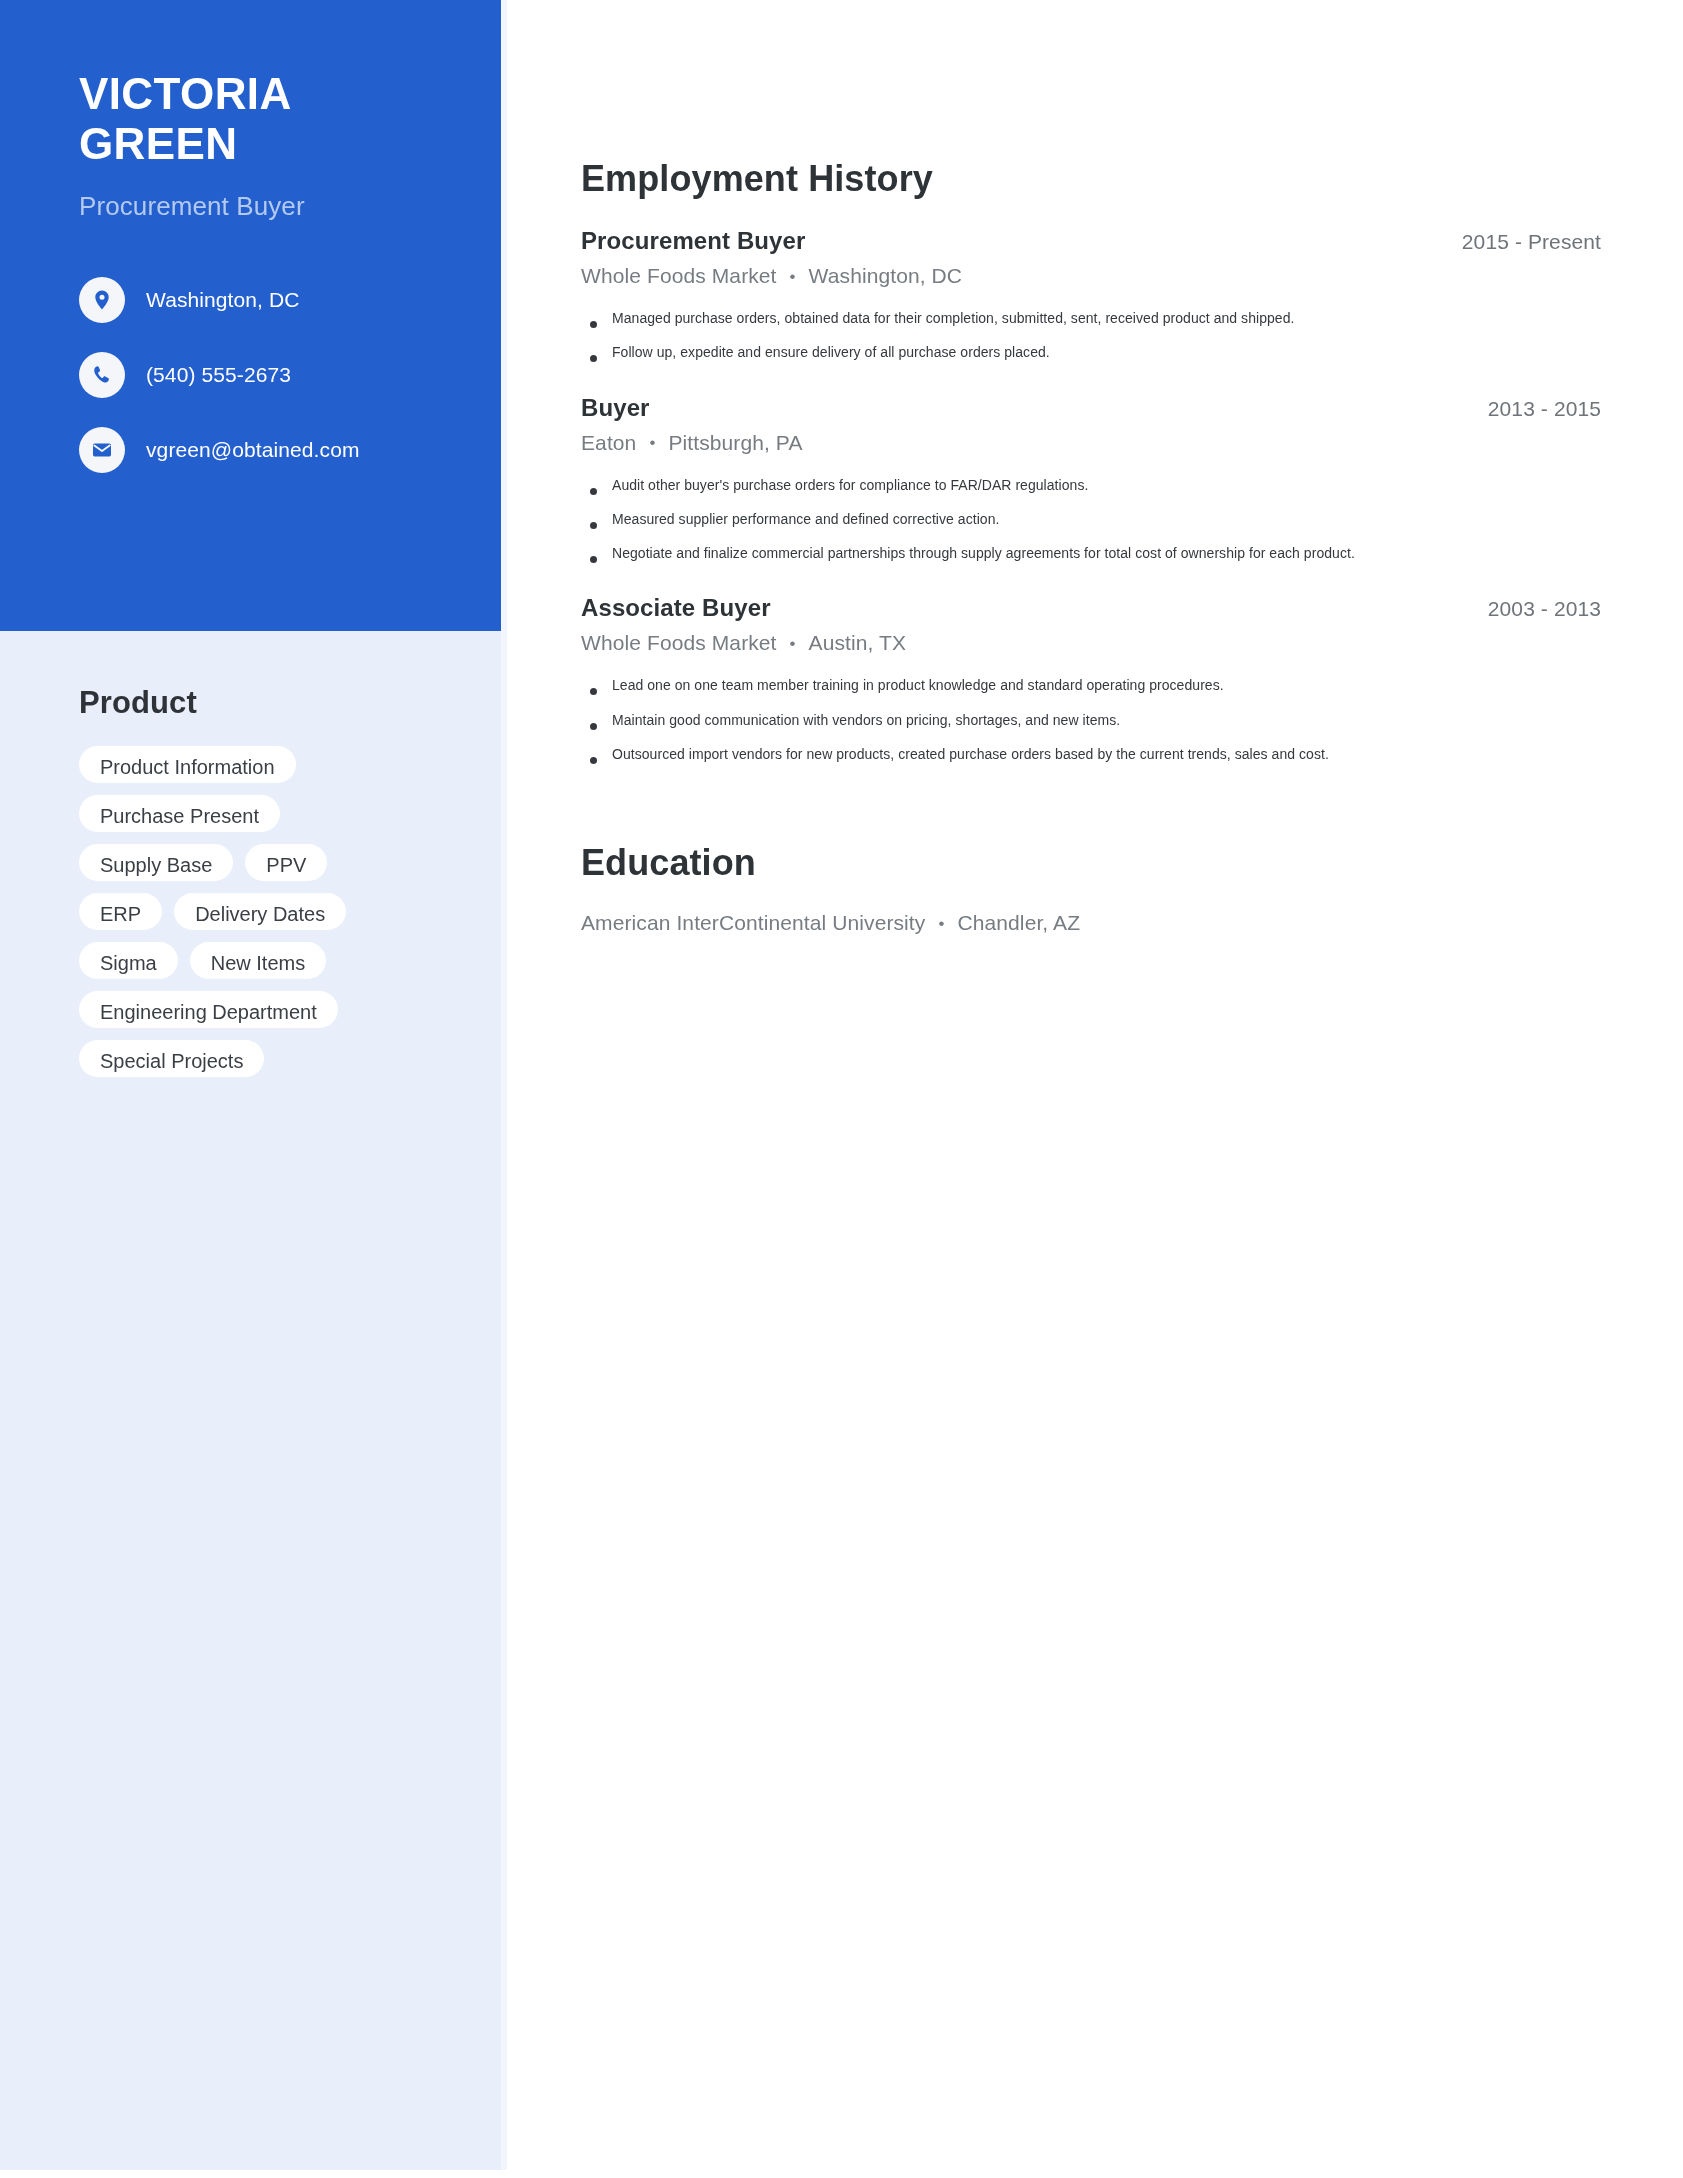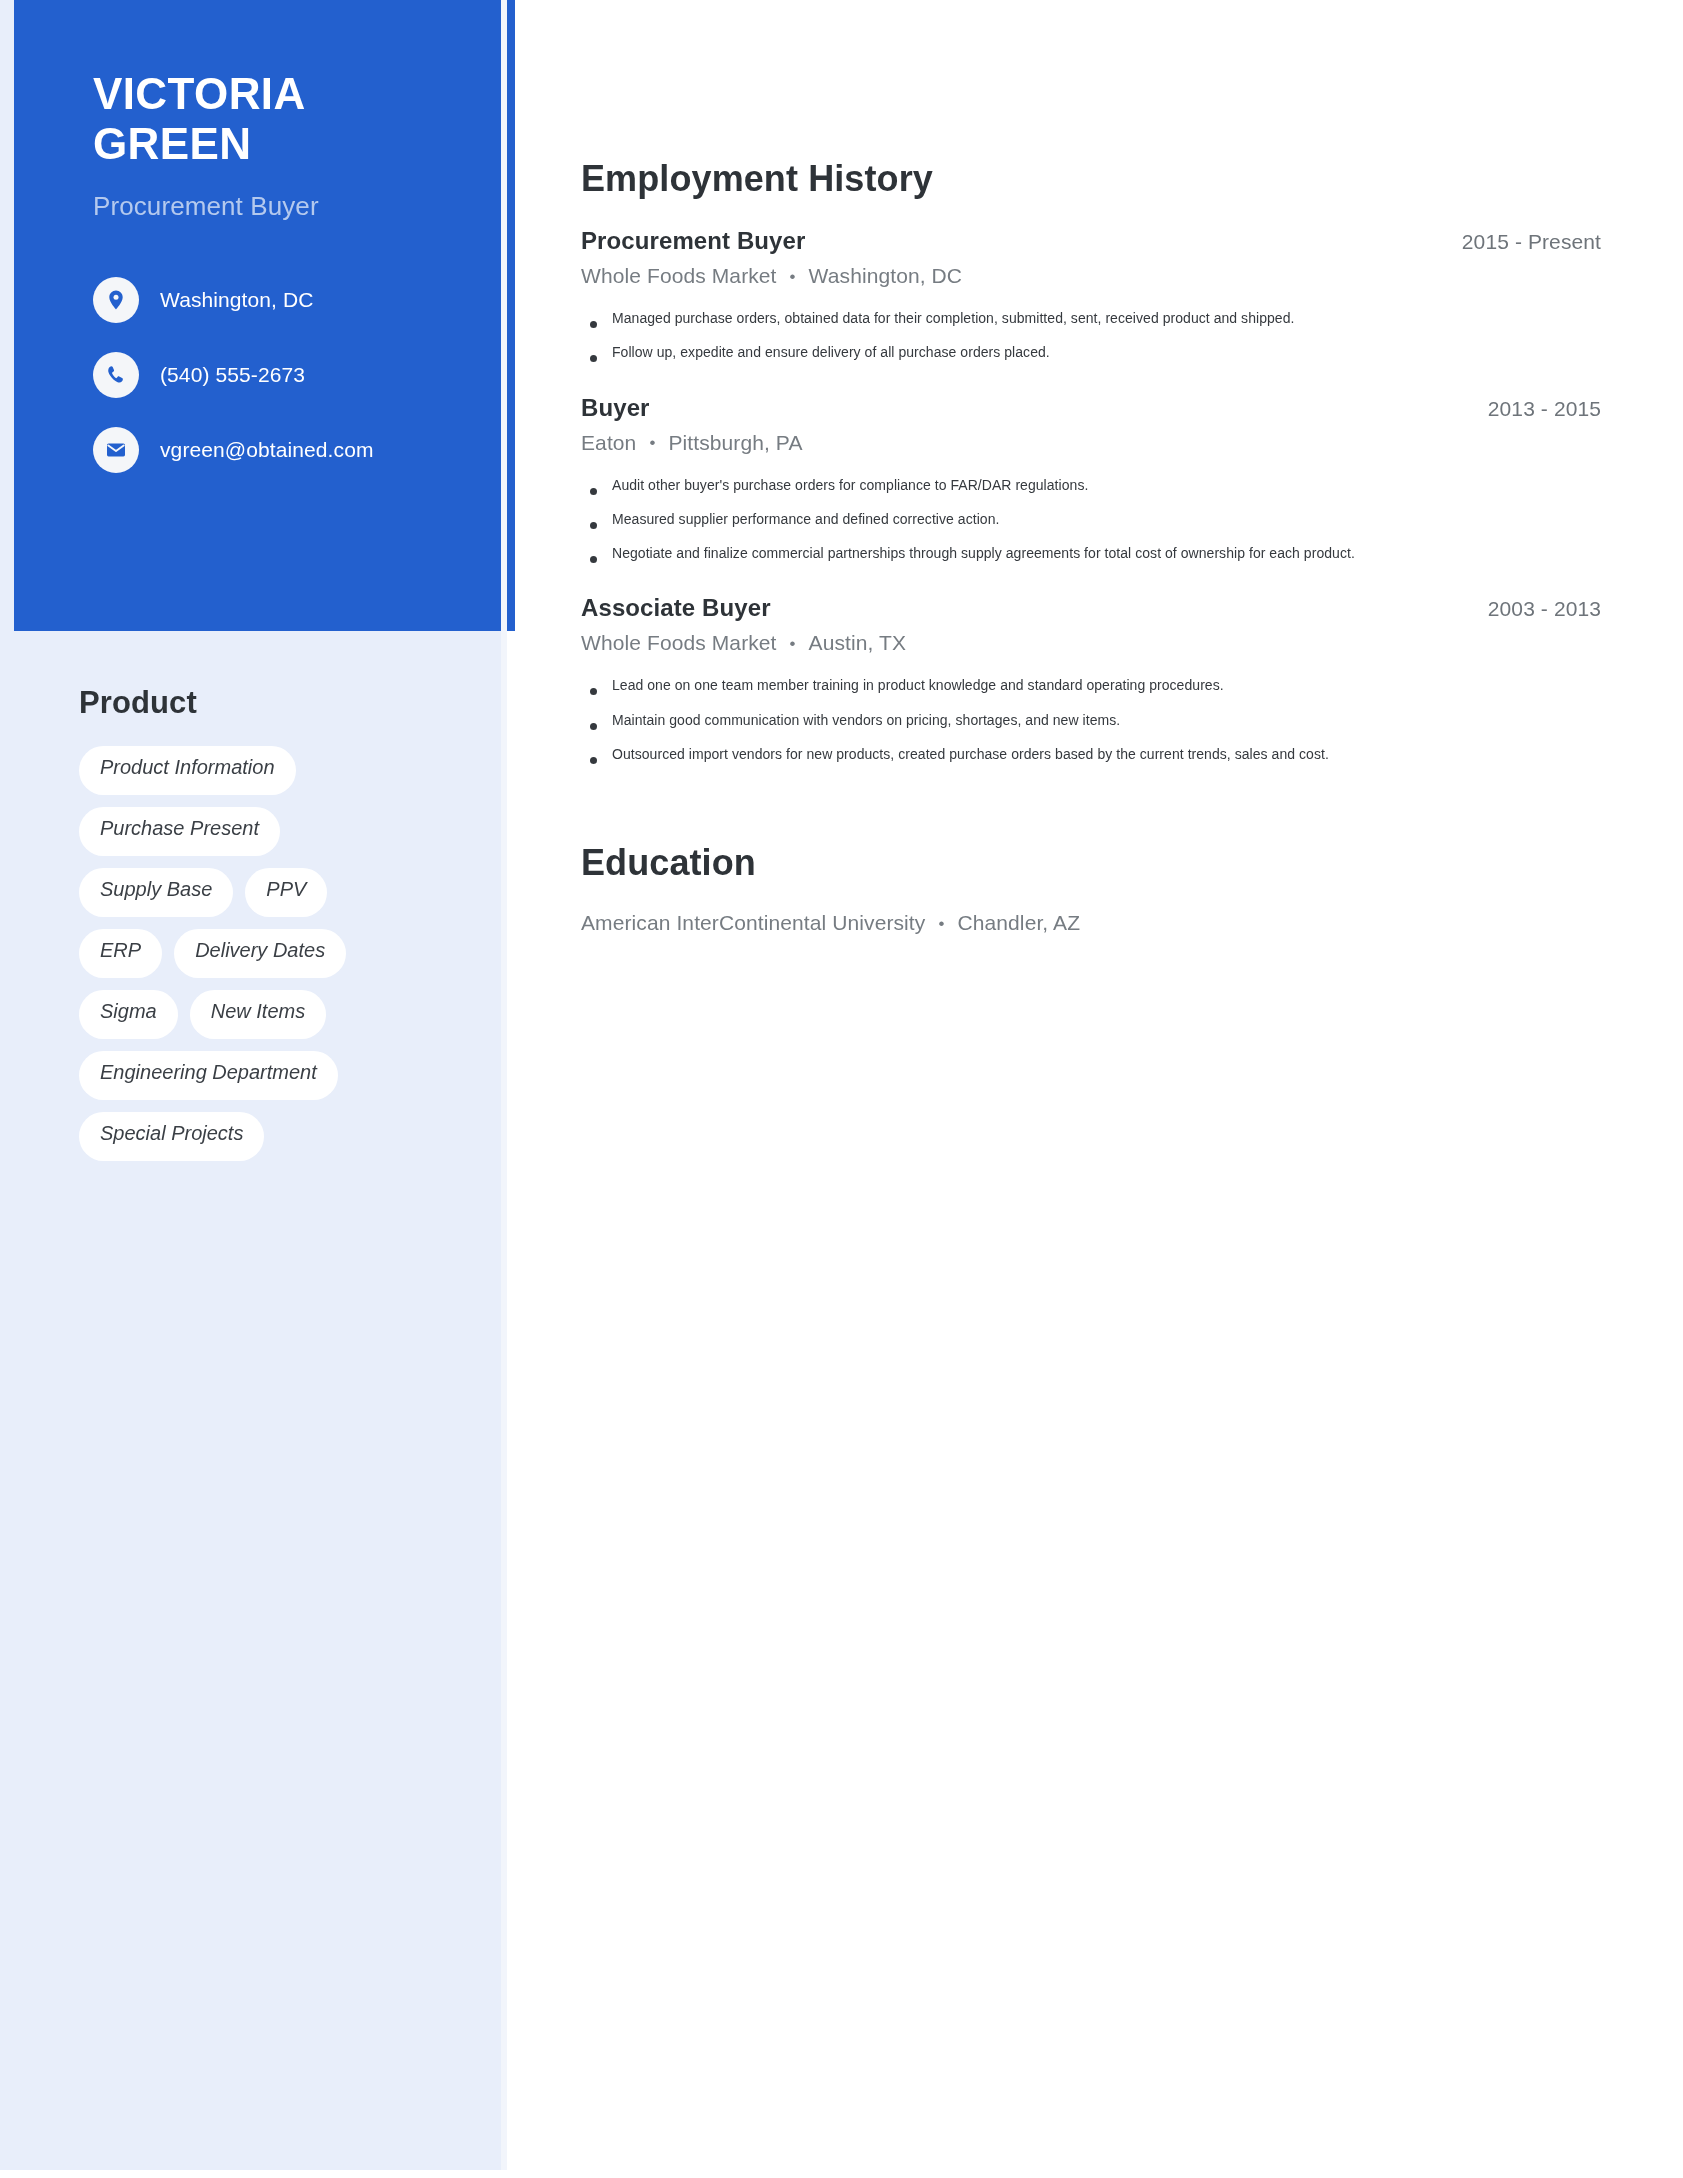--- a/index.html
+++ b/index.html
@@ -34,21 +34,21 @@
     position: absolute;
     left: 501px;
     top: 0;
     width: 6px;
     height: 2170px;
     background: #f2f5fb;
   }
 
   .header-block {
     position: absolute;
-    left: 14px;
+    left: 0;
     top: 0;
     width: 501px;
     height: 631px;
     background: #2360ce;
     padding: 69px 0 0 79px;
   }
 
   .full-name {
     font-size: 44px;
     font-weight: bold;
@@ -118,27 +118,26 @@
 
   .skill-row {
     display: flex;
     flex-wrap: nowrap;
     margin-bottom: 12px;
   }
 
   .skill-tag {
     background: #ffffff;
     border-radius: 99px;
-    padding: 9px 21px 16px 21px;
+    padding: 9px 21px 4px 21px;
     font-size: 20px;
     color: #3a3f45;
     white-space: nowrap;
     margin-right: 12px;
     line-height: 1.2;
-    font-style: italic;
   }
 
   
   .main {
     position: absolute;
     left: 581px;
     top: 0;
     width: 1020px;
   }
 

